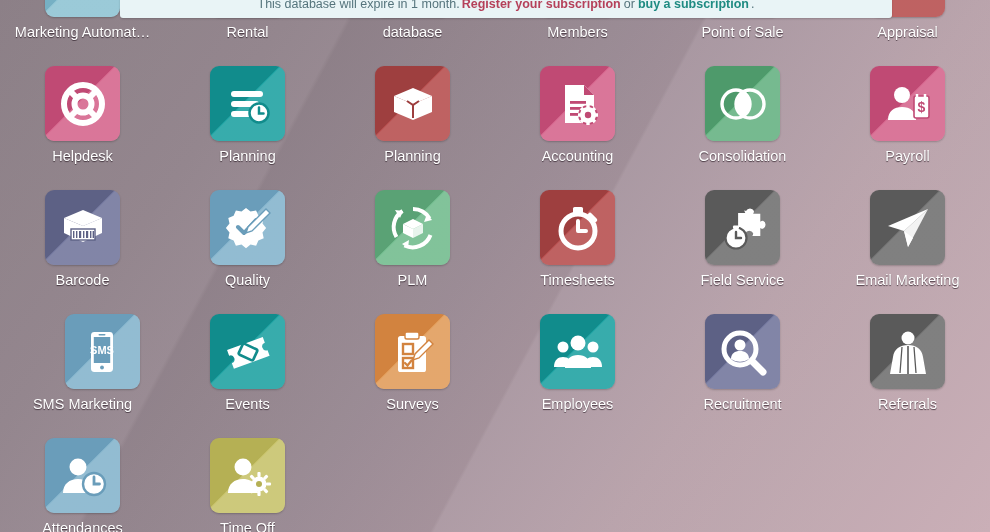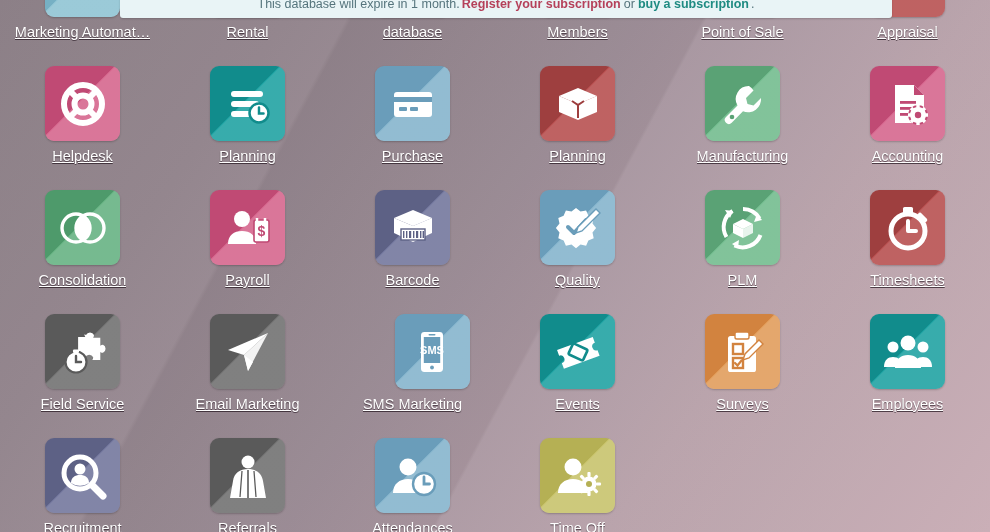--- a/index.html
+++ b/index.html
@@ -75,21 +75,20 @@
     margin-top: 7px;
     font-size: 14.5px;
     color: #ffffff;
     text-shadow: 0 1px 1px rgba(40,25,35,0.75);
     max-width: 150px;
     white-space: nowrap;
     overflow: hidden;
     text-overflow: ellipsis;
     text-align: center;
     line-height: 17px;
-    text-decoration: underline;
   }
 </style>
 </head>
 <body>
 
 <div id="expiry-banner">
   <span class="b-txt">This database will expire in 1 month.</span>
   <a href="#" class="b-link-a">Register your subscription</a>
   <span class="b-or">or</span>
   <a href="#" class="b-link-b">buy a subscription</a>
@@ -174,49 +173,29 @@
           <rect x="7" y="11" width="32" height="6" rx="3" fill="#ffffff"></rect>
           <rect x="7" y="21" width="28" height="6" rx="3" fill="#ffffff"></rect>
           <rect x="7" y="31" width="20" height="6" rx="3" fill="#ffffff"></rect>
           <circle cx="35" cy="33" r="9.5" fill="#ffffff" stroke="#118c8c" stroke-width="2.5"></circle>
           <path d="M35 27.5 v6 h4.5" stroke="#118c8c" stroke-width="2.5" fill="none" stroke-linecap="round"></path>
         </svg>
       </div>
       <div class="app-label">Planning</div>
     </div>
     <div class="app-cell">
-      <div class="app-icon" style="background: linear-gradient(135deg, rgb(106, 157, 186) 0%, rgb(106, 157, 186) 46%, rgb(130, 178, 203) 46.5%, rgb(130, 178, 203) 100%);">
-        <svg viewBox="0 0 48 48" xmlns="http://www.w3.org/2000/svg">
-          <rect x="5" y="12" width="38" height="25" rx="3" fill="#ffffff"></rect>
-          <rect x="5" y="17" width="38" height="5" fill="#6a9dba"></rect>
-          <rect x="10" y="27" width="8" height="4" rx="1" fill="#6a9dba"></rect>
-          <rect x="21" y="27" width="8" height="4" rx="1" fill="#6a9dba"></rect>
-        </svg>
-      </div>
-      <div class="app-label">Purchase</div>
-    </div>
-    <div class="app-cell">
       <div class="app-icon" style="background: linear-gradient(135deg, rgb(158, 63, 63) 0%, rgb(158, 63, 63) 46%, rgb(181, 75, 75) 46.5%, rgb(181, 75, 75) 100%);">
         <svg viewBox="0 0 48 48" xmlns="http://www.w3.org/2000/svg">
           <path d="M24 8 L43 16 L24 24 L5 16 Z" fill="#ffffff"></path>
           <path d="M5 16 v16 l19 8 V24 Z" fill="#ffffff"></path>
           <path d="M43 16 v16 l-19 8 V24 Z" fill="#ffffff"></path>
           <path d="M24 24 v14 M18 21 l6 4 6-4" stroke="#9e3f3f" stroke-width="2" fill="none"></path>
         </svg>
       </div>
       <div class="app-label">Planning</div>
-    </div>
-    <div class="app-cell">
-      <div class="app-icon" style="background: linear-gradient(135deg, rgb(90, 162, 117) 0%, rgb(90, 162, 117) 46%, rgb(111, 186, 139) 46.5%, rgb(111, 186, 139) 100%);">
-        <svg viewBox="0 0 48 48" xmlns="http://www.w3.org/2000/svg">
-          <path d="M30 6 a13 13 0 0 0 -11.5 19.5 L7 37 a4 4 0 0 0 5.7 5.7 L24 31.3 A13 13 0 0 0 42 18 l-7.5 7.5 -6-1.5 -1.5-6 L34.5 10.5 A13 13 0 0 0 30 6 Z" fill="#ffffff"></path>
-          <circle cx="13" cy="37" r="2.3" fill="#5aa275"></circle>
-        </svg>
-      </div>
-      <div class="app-label">Manufacturing</div>
     </div>
     <div class="app-cell">
       <div class="app-icon" style="background: linear-gradient(135deg, rgb(192, 74, 116) 0%, rgb(192, 74, 116) 46%, rgb(212, 98, 138) 46.5%, rgb(212, 98, 138) 100%);">
         <svg viewBox="0 0 48 48" xmlns="http://www.w3.org/2000/svg">
           <path d="M11 5 h19 l10 10 v28 h-29 Z" fill="#ffffff"></path>
           <path d="M30 5 v10 h10" fill="#c04a74"></path>
           <rect x="16" y="21" width="16" height="2.8" fill="#c04a74"></rect>
           <rect x="16" y="27" width="16" height="2.8" fill="#c04a74"></rect>
           <rect x="16" y="33" width="10" height="2.8" fill="#c04a74"></rect>
           <circle cx="34" cy="35" r="9" fill="#ffffff" stroke="#c04a74" stroke-width="2"></circle>

